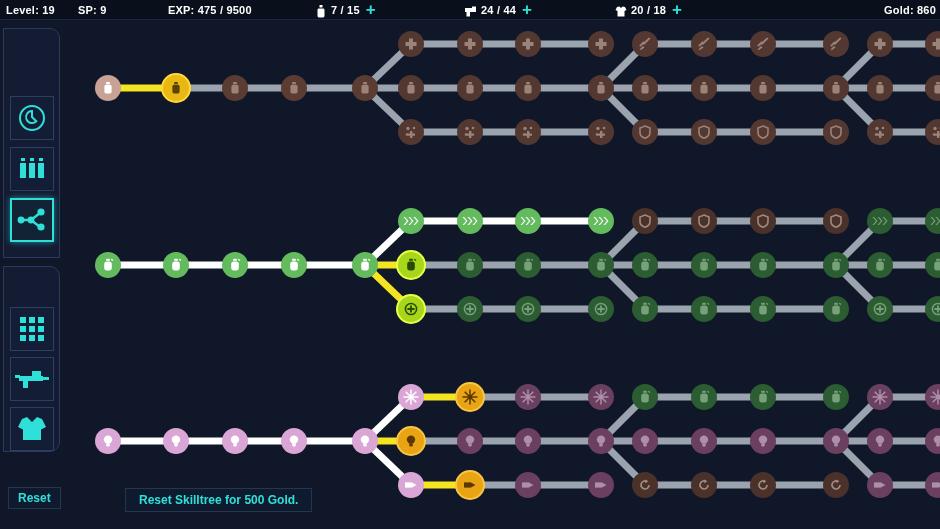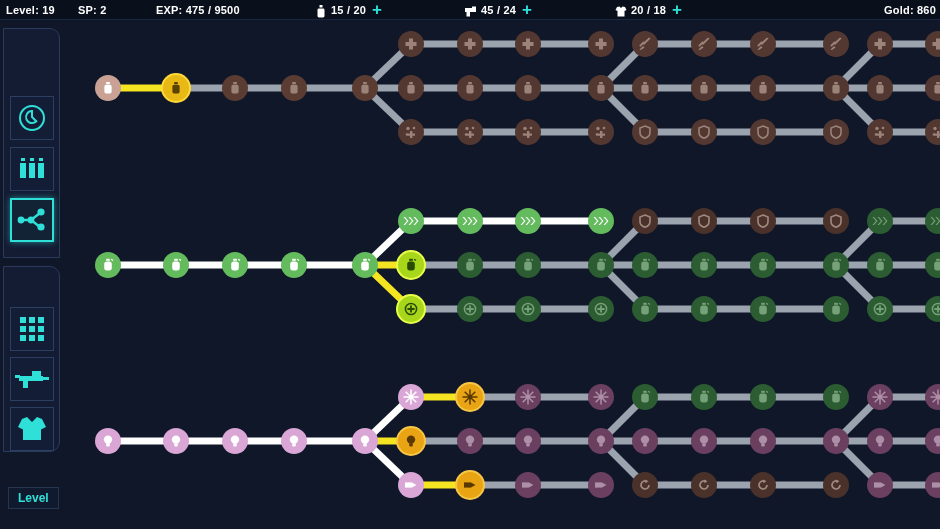--- a/index.html
+++ b/index.html
@@ -131,40 +131,40 @@
   }
   .node svg { display: block; }
 </style>
 </head>
 <body>
 
 <div id="app">
 
   <div id="topbar">
     <div class="tb-item" style="left:6px;">Level: 19</div>
-    <div class="tb-item" style="left:78px;">SP: 2</div>
-    <div class="tb-item" style="left:156px;">EXP: 475 / 9500</div>
+    <div class="tb-item" style="left:78px;">SP: 9</div>
+    <div class="tb-item" style="left:168px;">EXP: 475 / 9500</div>
 
     <div class="tb-item" style="left:315px;">
       <span class="tb-icon">
         <svg width="12" height="13" viewBox="0 0 12 13">
             <rect x="4.5" y="0" width="3" height="2.5" fill="#fff"></rect>
             <rect x="2.5" y="3.5" width="7" height="9" rx="1.4" fill="#fff"></rect>
           </svg>
-      </span><span>15 / 20</span><span class="tb-plus">+</span>
+      </span><span>7 / 15</span><span class="tb-plus">+</span>
     </div>
 
     <div class="tb-item" style="left:465px;">
       <span class="tb-icon">
         <svg width="12" height="13" viewBox="0 0 12 13">
             <rect x="0" y="3" width="11" height="4" fill="#fff"></rect>
             <rect x="1.5" y="7" width="3.5" height="4.5" fill="#fff"></rect>
             <rect x="7" y="1.5" width="4" height="2" fill="#fff"></rect>
           </svg>
-      </span><span>45 / 24</span><span class="tb-plus">+</span>
+      </span><span>24 / 44</span><span class="tb-plus">+</span>
     </div>
 
     <div class="tb-item" style="left:615px;">
       <span class="tb-icon">
         <svg width="12" height="13" viewBox="0 0 12 13">
             <path d="M2 2 L4.5 1.5 L6 3 L7.5 1.5 L10 2 L11.5 5 L9.5 6 L9.5 11.5 L2.5 11.5 L2.5 6 L0.5 5 Z" fill="#fff"></path>
           </svg>
       </span><span>20 / 18</span><span class="tb-plus">+</span>
     </div>
 
@@ -236,23 +236,24 @@
         </g>
       </svg>
     </div>
 
     <div class="sb-btn" style="top:387px;">
       <svg width="30" height="26" viewBox="0 0 30 26" style="margin-top:8px;">
         <path d="M5 3 L10 1 L15 6 L20 1 L25 3 L29 11 L24 13.5 L24 24 L6 24 L6 13.5 L1 11 Z" fill="#2fe0d8"></path>
       </svg>
     </div>
 
-    <div id="menu-button">Level</div>
+    <div id="menu-button">Reset</div>
   </div>
 
+  <div id="reset-button">Reset Skilltree for 500 Gold.</div>
 
   <div id="tree-canvas">
     <svg id="tree-svg" width="878" height="509">
         <line x1="46" y1="68" x2="114" y2="68" stroke="#f5e421" stroke-width="7"></line>
         <line x1="114" y1="68" x2="173" y2="68" stroke="#9aa3ae" stroke-width="7"></line>
         <line x1="173" y1="68" x2="232" y2="68" stroke="#9aa3ae" stroke-width="7"></line>
         <line x1="232" y1="68" x2="303" y2="68" stroke="#9aa3ae" stroke-width="7"></line>
         <line x1="303" y1="68" x2="349" y2="24" stroke="#9aa3ae" stroke-width="7"></line>
         <line x1="303" y1="68" x2="349" y2="68" stroke="#9aa3ae" stroke-width="7"></line>
         <line x1="303" y1="68" x2="349" y2="112" stroke="#9aa3ae" stroke-width="7"></line>

